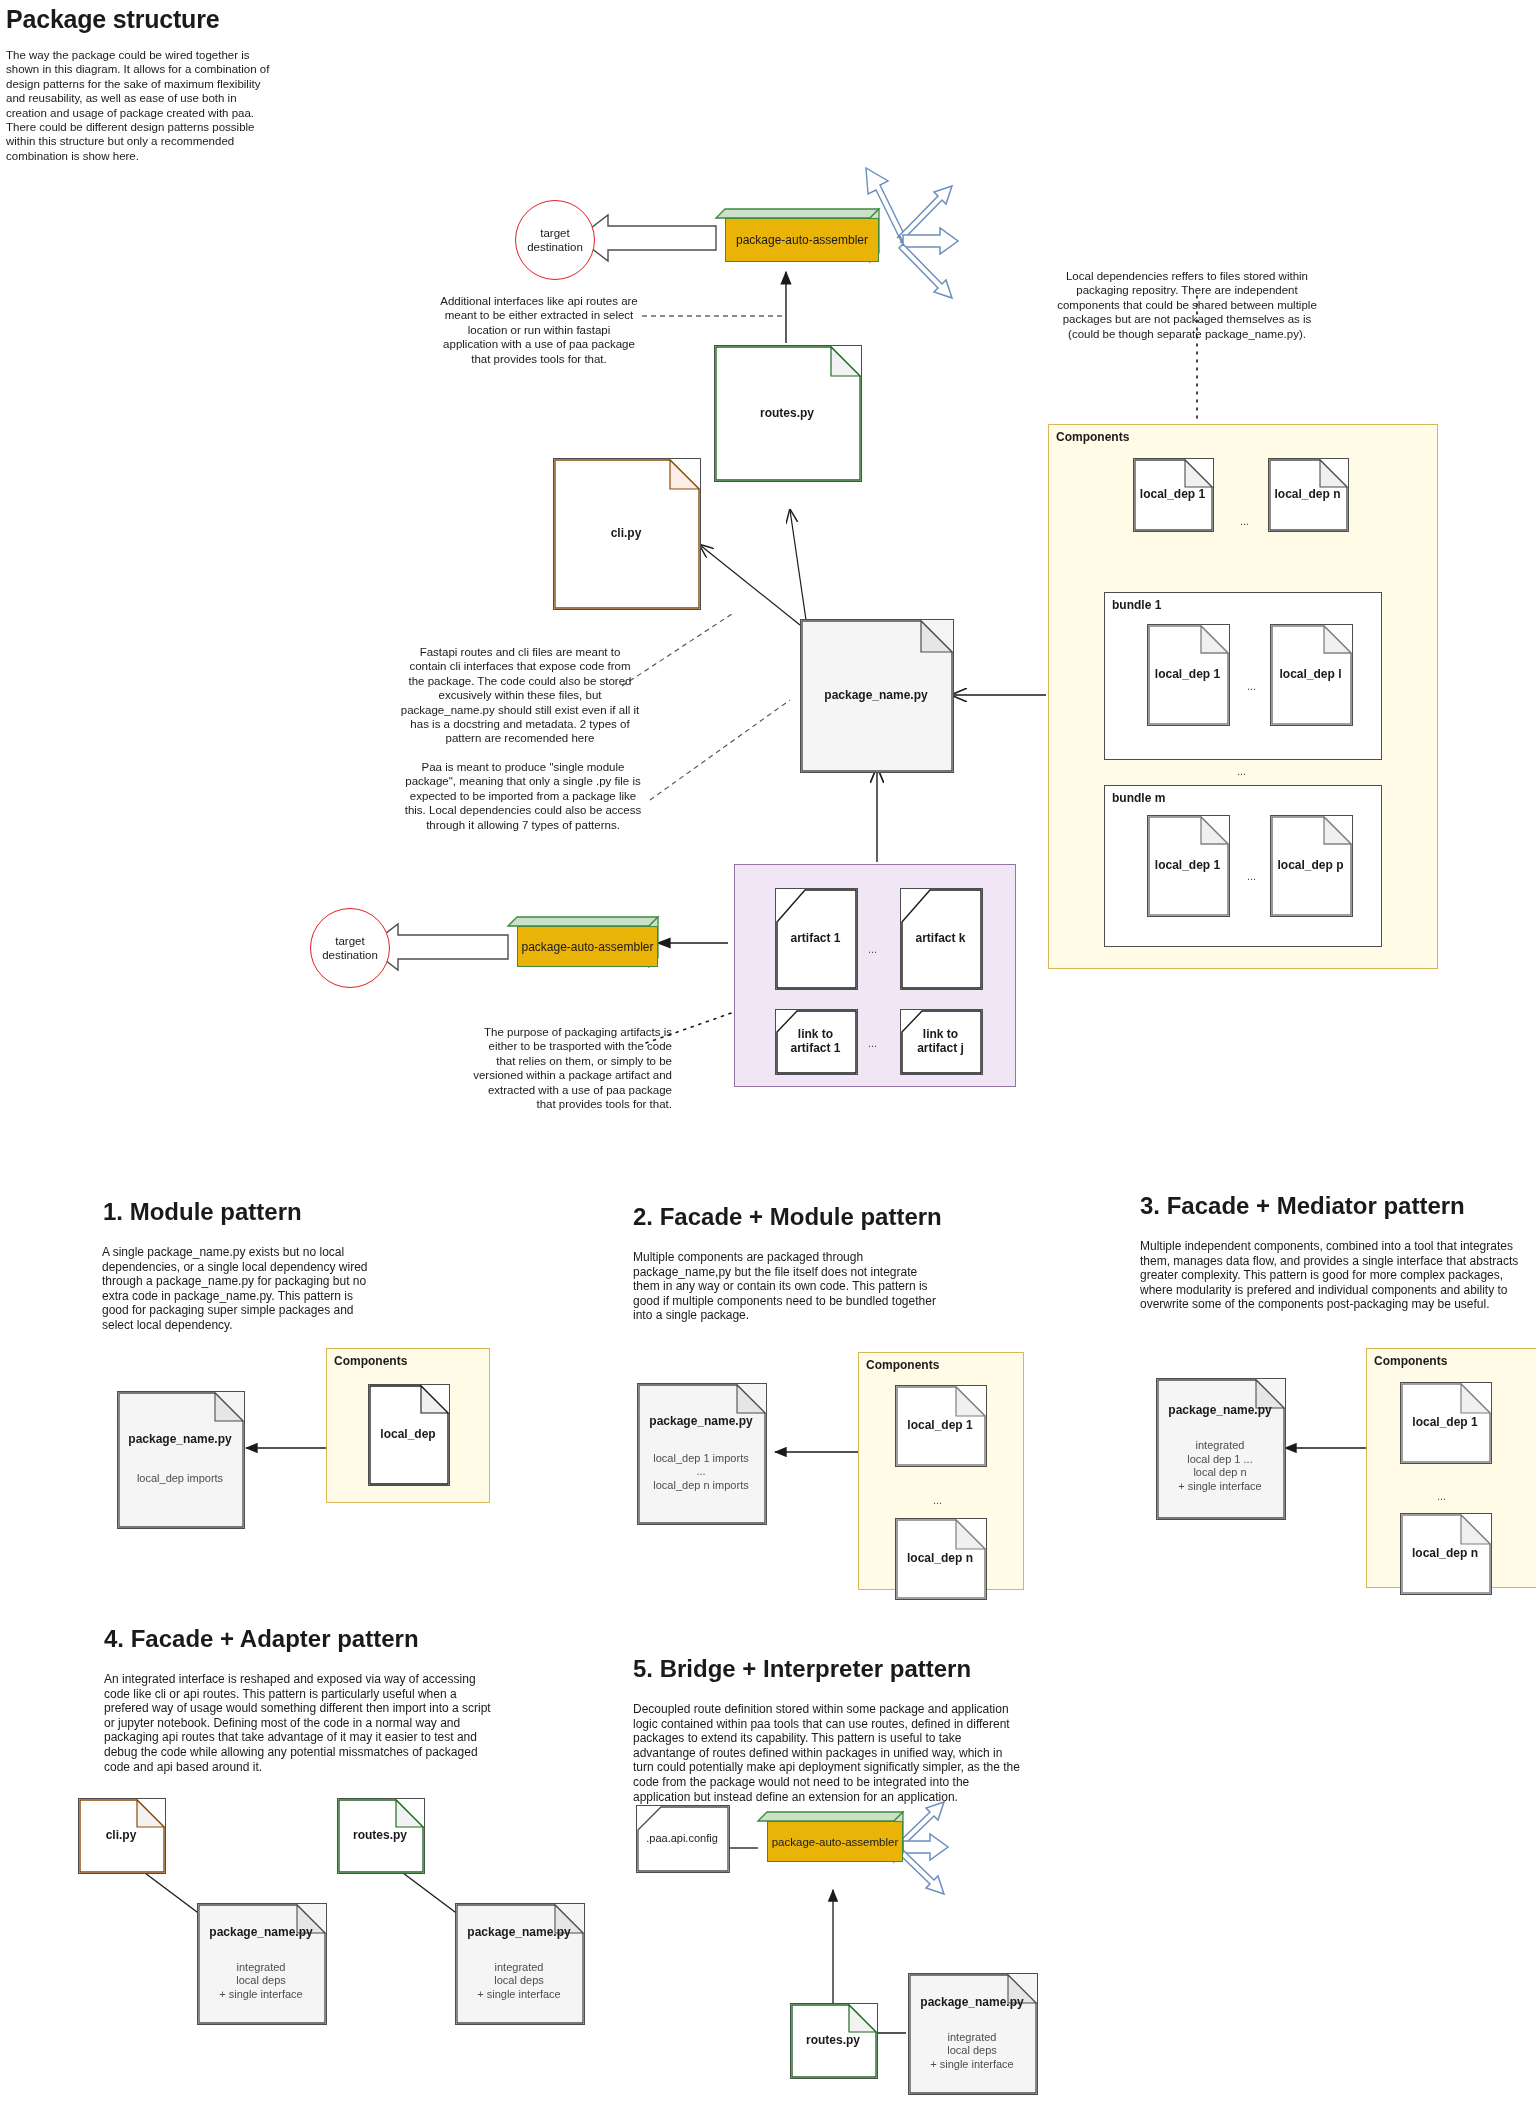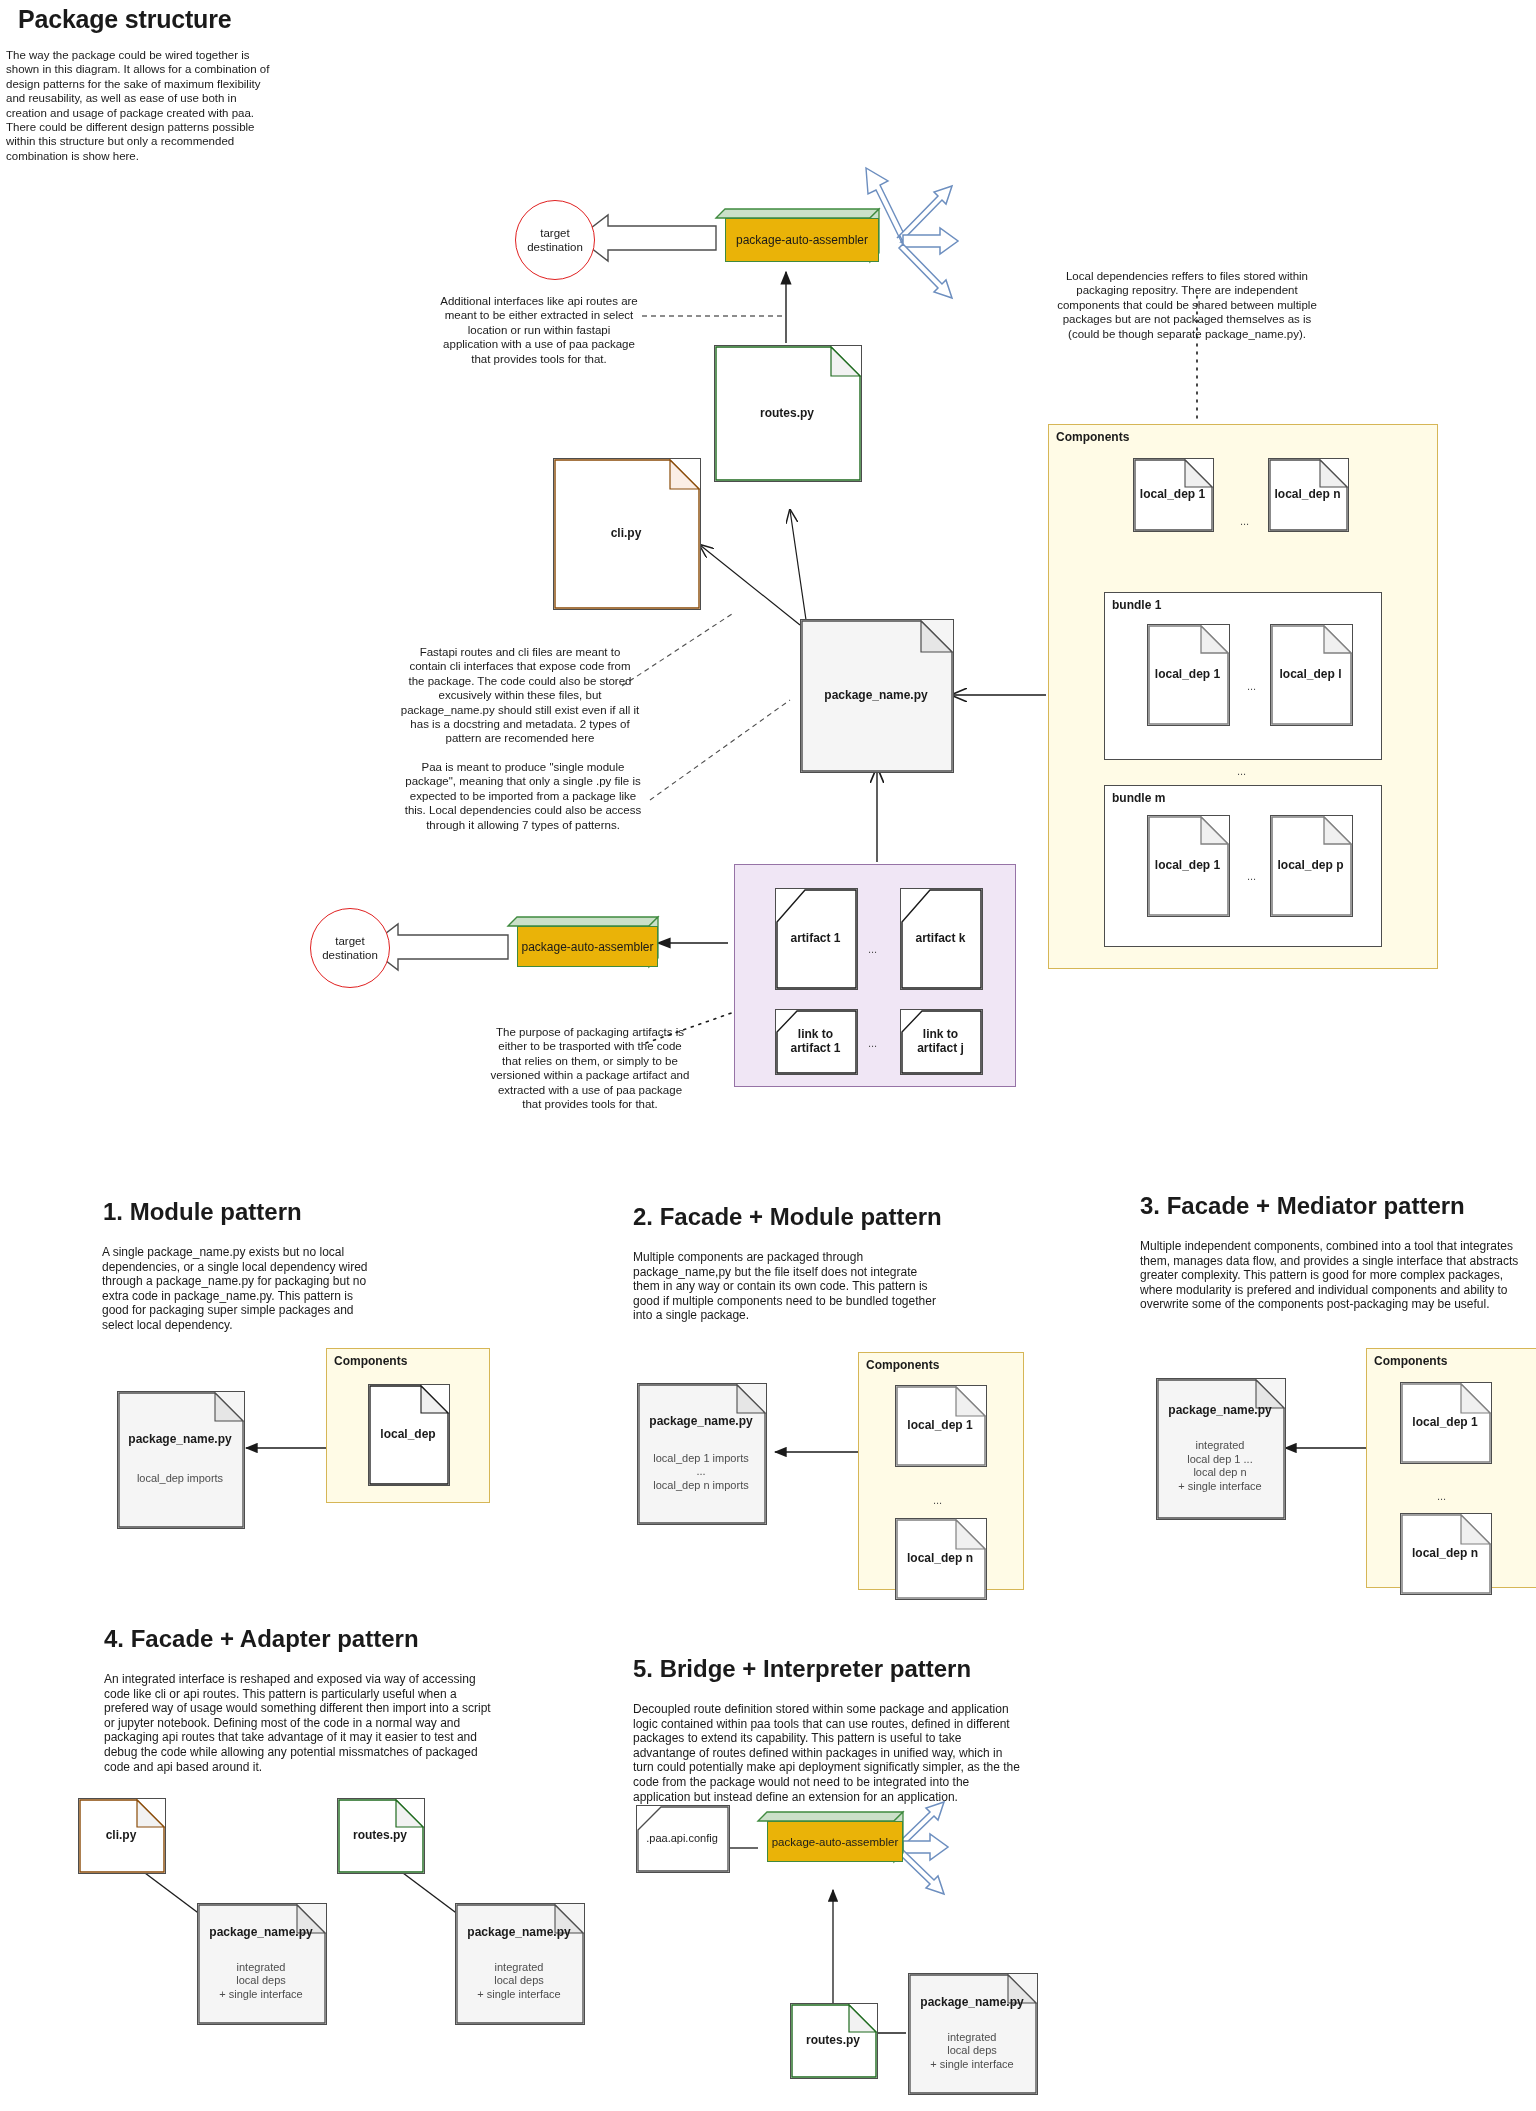--- a/index.html
+++ b/index.html
@@ -110,21 +110,21 @@
 
   <line x1="730" y1="1848" x2="758" y2="1848" stroke="#1a1a1a" stroke-width="1.3"></line>
 
   <g fill="#ffffff" stroke="#6c8ebf" stroke-width="1.5">
     <path d="M903,1848 L900,1842 L897,1844 L930,1812 L926,1808 L944,1802 L938,1820 L934,1816 L901,1848 Z"></path>
     <path d="M903,1847 L903,1841 L930,1841 L930,1834 L948,1847 L930,1860 L930,1853 L903,1853 Z"></path>
     <path d="M903,1850 L899,1854 L930,1884 L926,1888 L944,1894 L938,1876 L934,1880 L903,1850 Z"></path>
   </g>
 </svg>
 
-<div class="abs ttl" style="left:18px;top:5px;">Package structure</div>
+<div class="abs ttl" style="left:6px;top:5px;">Package structure</div>
 <div class="abs para" style="left:6px;top:48px;width:272px;">The way the package could be wired together is shown in this diagram. It allows for a combination of design patterns for the sake of maximum flexibility and reusability, as well as ease of use both in creation and usage of package created with paa. There could be different design patterns possible within this structure but only a recommended combination is show here.</div>
 
 <div class="circ" style="left:515px;top:200px;width:78px;height:78px;white-space:pre-line;">target
 destination</div>
 
 <div class="box3d" style="left:716px;top:209px;width:163px;height:53px;">
   <svg width="163" height="53">
     <polygon points="0,9 9,0 163,0 154,9" fill="#cbe0c9" stroke="#3f8a3f" stroke-width="1.3"></polygon>
     <polygon points="163,0 163,44 154,53 154,9" fill="#cbe0c9" stroke="#3f8a3f" stroke-width="1.3"></polygon>
   </svg>
@@ -261,21 +261,21 @@
 <div class="box3d" style="left:508px;top:917px;width:150px;height:50px;">
   <svg width="150" height="50">
     <polygon points="0,9 9,0 150,0 141,9" fill="#cbe0c9" stroke="#3f8a3f" stroke-width="1.3"></polygon>
     <polygon points="150,0 150,41 141,50 141,9" fill="#cbe0c9" stroke="#3f8a3f" stroke-width="1.3"></polygon>
   </svg>
   <div class="face">
       <span class="lbl">package-auto-assembler</span>
     </div>
 </div>
 
-<div class="abs para-c" style="left:490px;top:1025px;width:200px;">The purpose of packaging artifacts is either to be trasported with the code that relies on them, or simply to be versioned within a package artifact and extracted with a use of paa package that provides tools for that.</div>
+<div class="abs para-c" style="left:472px;top:1025px;width:200px;text-align:right;">The purpose of packaging artifacts is either to be trasported with the code that relies on them, or simply to be versioned within a package artifact and extracted with a use of paa package that provides tools for that.</div>
 
 <div class="abs sec-h" style="left:103px;top:1198px;">1. Module pattern</div>
 <div class="abs sec-p" style="left:102px;top:1245px;width:268px;">A single package_name.py exists but no local dependencies, or a single local dependency wired through a package_name.py for packaging but no extra code in package_name.py. This pattern is good for packaging super simple packages and select local dependency.</div>
 
 <div class="cont cont-comp" style="left:326px;top:1348px;width:164px;height:155px;">
   <div class="cont-lbl">Components</div>
 </div>
 <div class="note" style="left:368px;top:1384px;width:80px;height:100px;">
   <svg class="body" width="80" height="100">
     <path d="M1,1 L52,1 L79,28 L79,99 L1,99 Z" fill="#ffffff" stroke="#1a1a1a" stroke-width="1.3"></path>

